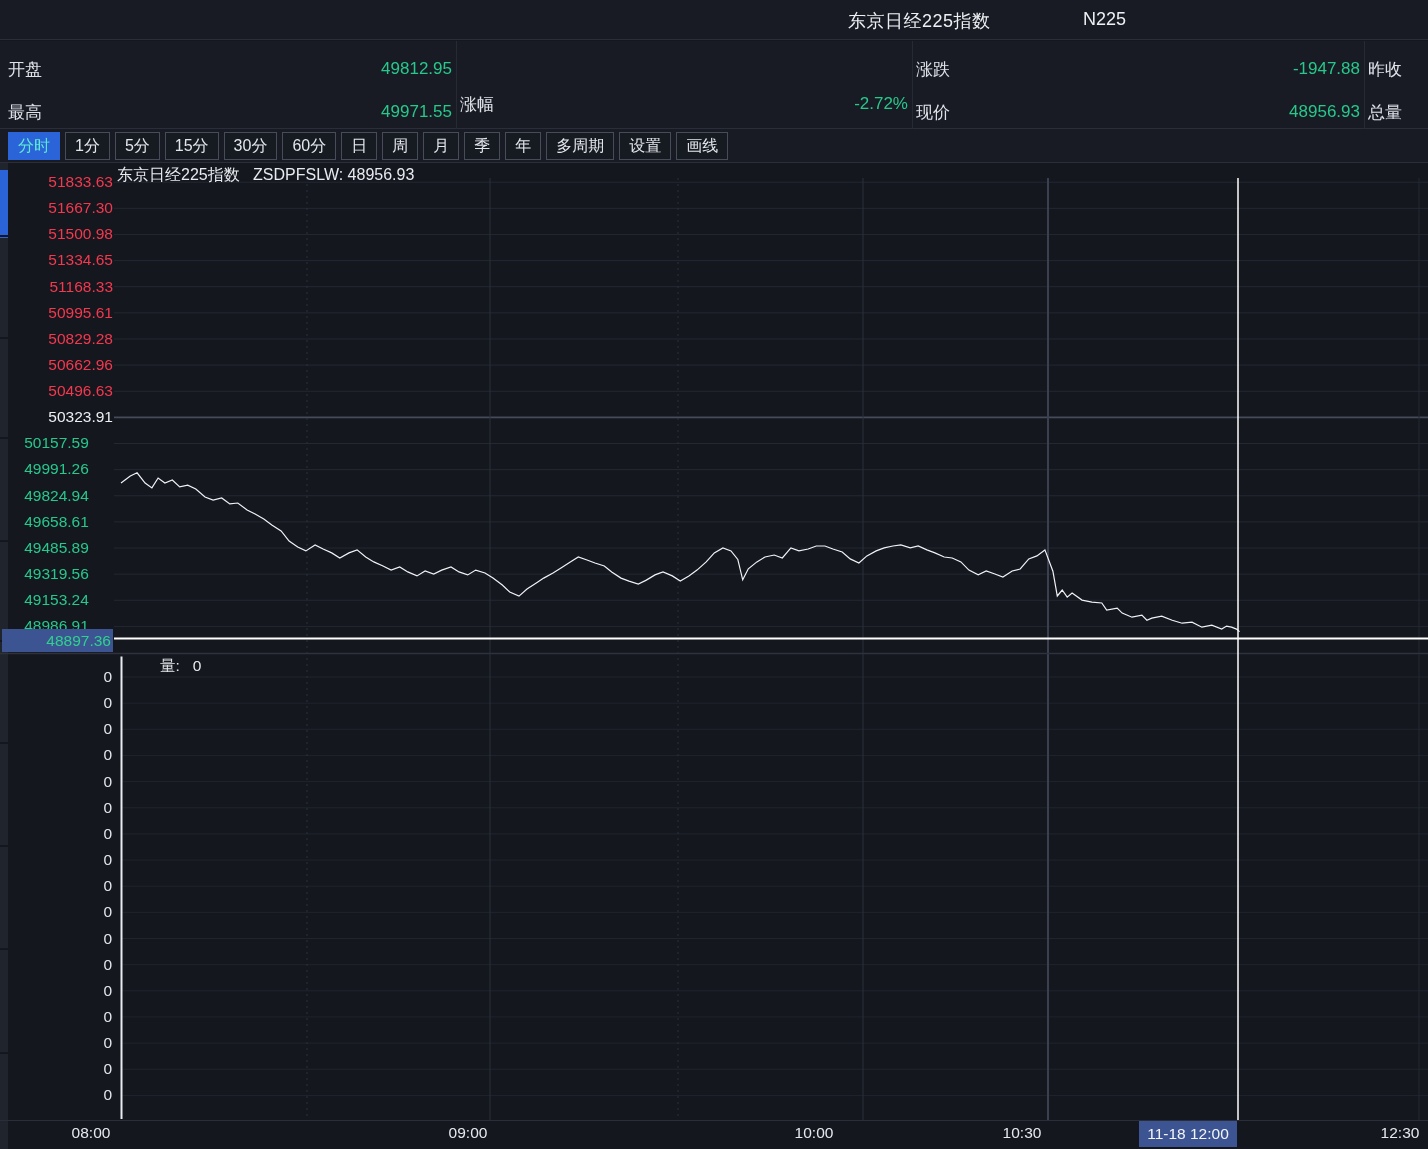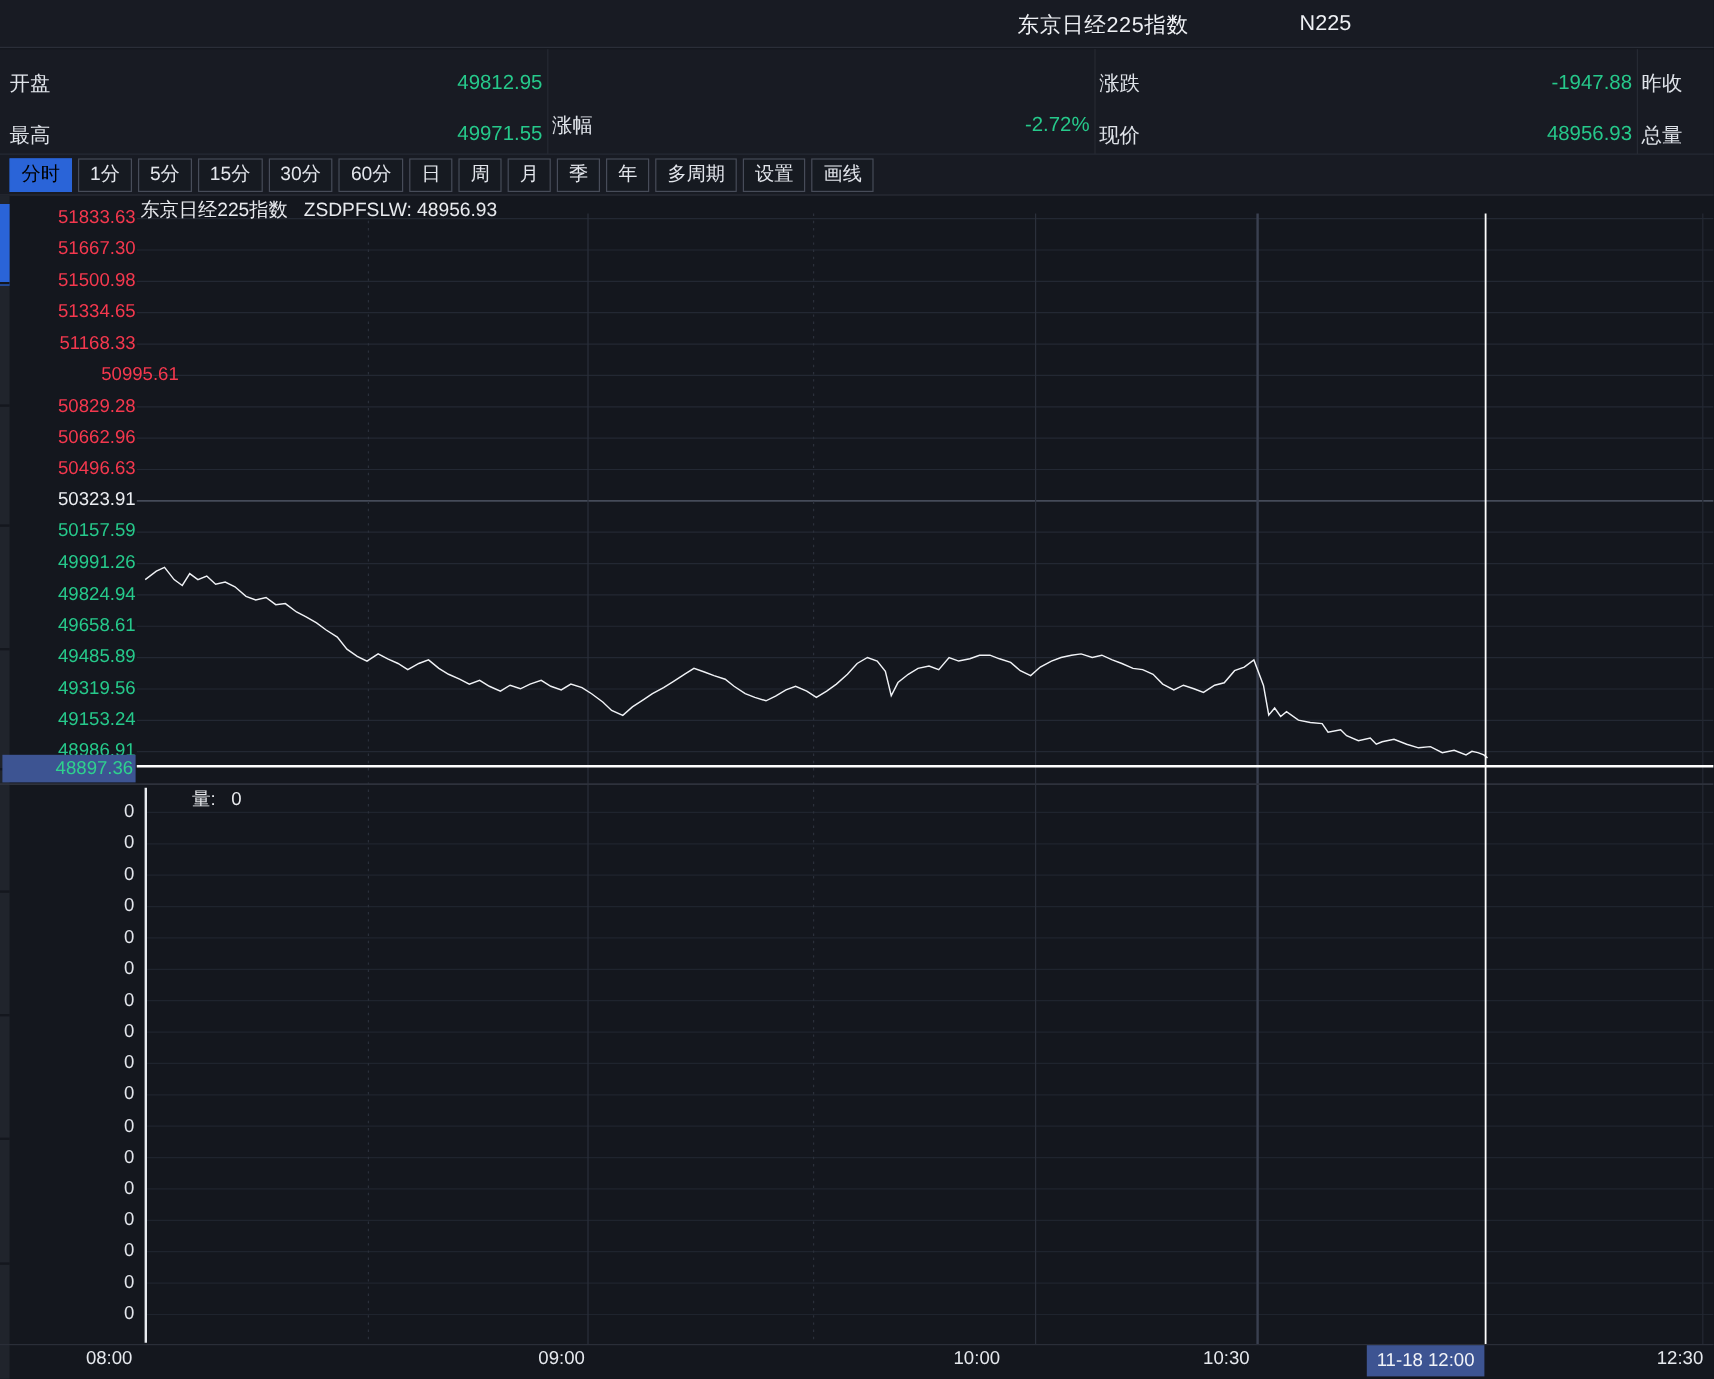--- a/index.html
+++ b/index.html
@@ -17,29 +17,29 @@
   #header .symbol{position:absolute;left:1083px;top:9px;font-size:18px;color:#eef0f4;}
   
   #infobar{left:0;top:41px;width:1428px;height:88px;background:var(--panel);border-bottom:1px solid var(--border);}
   .ib-div{position:absolute;top:0;width:1px;height:88px;background:#262a33;}
   .ib-group{position:absolute;height:30px;display:flex;justify-content:space-between;align-items:center;font-size:17px;}
   .ib-label{color:var(--muted);}
   .ib-value{color:var(--green);}
   
   #tabbar{left:0;top:129px;width:1428px;height:34px;background:var(--panel);border-bottom:1px solid var(--border);display:flex;align-items:center;padding-left:8px;gap:5px;}
   .tab{font-size:16px;color:#e3e6ec;background:#161a21;border:1px solid #474c59;padding:2px 9px;line-height:22px;white-space:nowrap;cursor:pointer;}
-  .tab.selected{background:var(--blue);border-color:var(--blue);color:#000000;font-family:Liberation Serif, serif;}
+  .tab.selected{background:var(--blue);border-color:var(--blue);color:#5eead4;font-family:Liberation Serif, serif;}
   
   #strip{left:0;top:163px;width:8px;height:986px;background:var(--strip);}
   #strip .thumb{position:absolute;left:0;top:7px;width:8px;height:68px;background:var(--blue);}
   .strip-notch{position:absolute;left:0;width:8px;height:2px;background:#14171e;}
   #legend{left:117px;top:165px;font-size:16px;color:#e8eaee;white-space:nowrap;z-index:4;}
   #vol-legend{left:120px;top:656px;font-size:15.5px;color:#e8eaee;z-index:4;margin-left:40px;}
   .axis-label{position:absolute;left:0;width:113px;text-align:right;font-size:15.5px;line-height:18px;height:18px;z-index:3;}
-  .axis-label.r{color:var(--red);} .axis-label.g{color:var(--green);} .axis-label.w{color:#eceef2;}
+  .axis-label.r{color:var(--red);} .axis-label.g{color:var(--green);text-align:center;} .axis-label.w{color:#eceef2;}
   .vol-zero{position:absolute;left:0;width:112px;text-align:right;font-size:15.5px;line-height:18px;color:#e3e6ec;z-index:3;}
   .time-label{position:absolute;top:1124px;font-size:15.5px;color:#e6e9ee;transform:translateX(-50%);z-index:3;white-space:nowrap;}
   #price-tag{left:2px;top:629px;width:111px;height:23px;background:var(--tag);color:#2fd18e;font-size:15.5px;line-height:23px;text-align:right;padding-right:2px;z-index:6;}
   #time-tag{left:1139px;top:1121px;width:98px;height:26px;background:var(--tag);color:#f2f4f8;font-size:15.5px;line-height:26px;text-align:center;z-index:6;}
   #chart-svg{position:absolute;left:0;top:163px;z-index:1;}
   #bottombar-line{left:0;top:1120px;width:1428px;height:1px;background:var(--border);z-index:2;}
 </style>
 </head>
 <body>
 
@@ -174,21 +174,21 @@
 <div class="abs" id="price-tag">48897.36</div>
 <div class="abs" id="time-tag">11-18 12:00</div>
 
 <div class="abs" id="bottombar-line"></div>
 
 <div class="abs axis-label r" style="top: 173px;">51833.63</div>
 <div class="abs axis-label r" style="top: 199.13px;">51667.30</div>
 <div class="abs axis-label r" style="top: 225.26px;">51500.98</div>
 <div class="abs axis-label r" style="top: 251.39px;">51334.65</div>
 <div class="abs axis-label r" style="top: 277.52px;">51168.33</div>
-<div class="abs axis-label r" style="top: 303.65px; margin-left: 36px;">50995.61</div>
+<div class="abs axis-label r" style="top: 303.65px;">50995.61</div>
 <div class="abs axis-label r" style="top: 329.78px;">50829.28</div>
 <div class="abs axis-label r" style="top: 355.91px;">50662.96</div>
 <div class="abs axis-label r" style="top: 382.04px;">50496.63</div>
 <div class="abs axis-label w" style="top: 408.17px;">50323.91</div>
 <div class="abs axis-label g" style="top: 434.3px;">50157.59</div>
 <div class="abs axis-label g" style="top: 460.43px;">49991.26</div>
 <div class="abs axis-label g" style="top: 486.56px;">49824.94</div>
 <div class="abs axis-label g" style="top: 512.69px;">49658.61</div>
 <div class="abs axis-label g" style="top: 538.82px;">49485.89</div>
 <div class="abs axis-label g" style="top: 564.95px;">49319.56</div>

